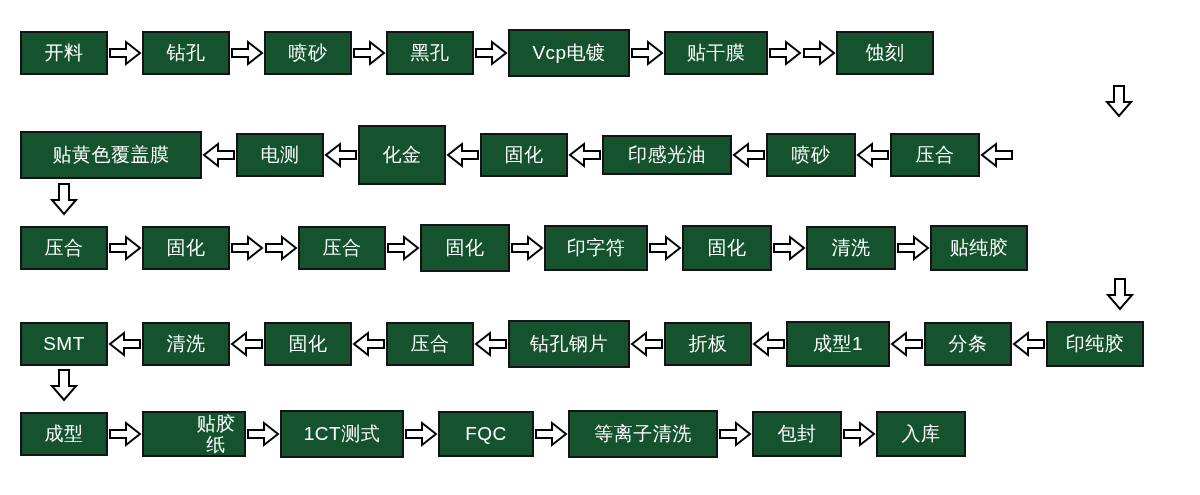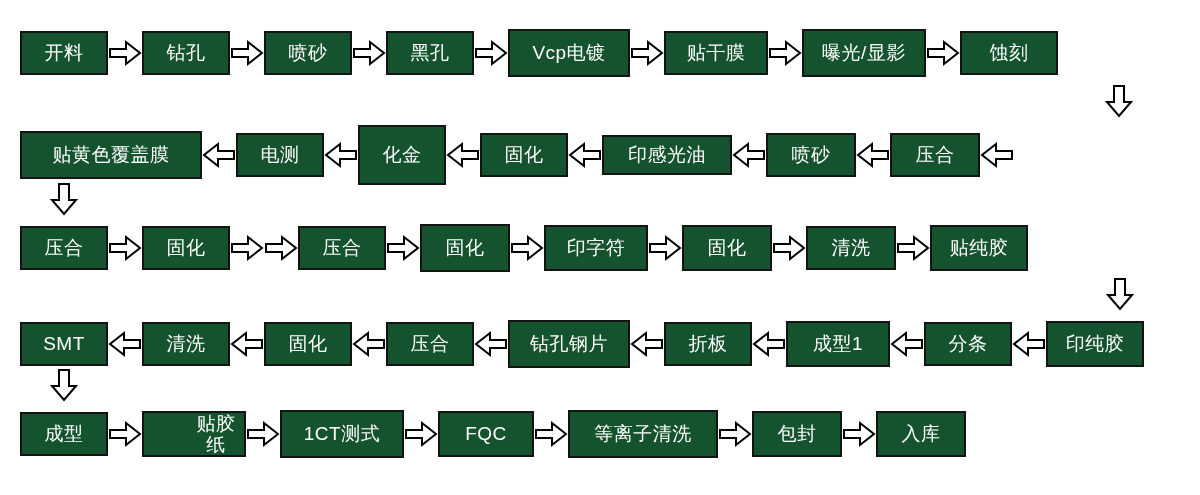--- a/index.html
+++ b/index.html
@@ -104,21 +104,20 @@
       <svg viewBox="0 0 34 28">
           <polygon points="2,10 18,10 18,3 32,14 18,25 18,18 2,18" fill="#ffffff" stroke="#000000" stroke-width="2" stroke-linejoin="miter"></polygon>
         </svg>
     </div>
     <div class="node" style="width:104px;height:44px;">贴干膜</div>
     <div class="h-arrow">
       <svg viewBox="0 0 34 28">
           <polygon points="2,10 18,10 18,3 32,14 18,25 18,18 2,18" fill="#ffffff" stroke="#000000" stroke-width="2" stroke-linejoin="miter"></polygon>
         </svg>
     </div>
-    <div class="node" style="width:124px;height:48px;">曝光/显影</div>
     <div class="h-arrow">
       <svg viewBox="0 0 34 28">
           <polygon points="2,10 18,10 18,3 32,14 18,25 18,18 2,18" fill="#ffffff" stroke="#000000" stroke-width="2" stroke-linejoin="miter"></polygon>
         </svg>
     </div>
     <div class="node" style="width:98px;height:44px;">蚀刻</div>
   </div>
 
   <div class="v-arrow" style="left:1105px; top:84px;">
     <svg viewBox="0 0 28 34">

